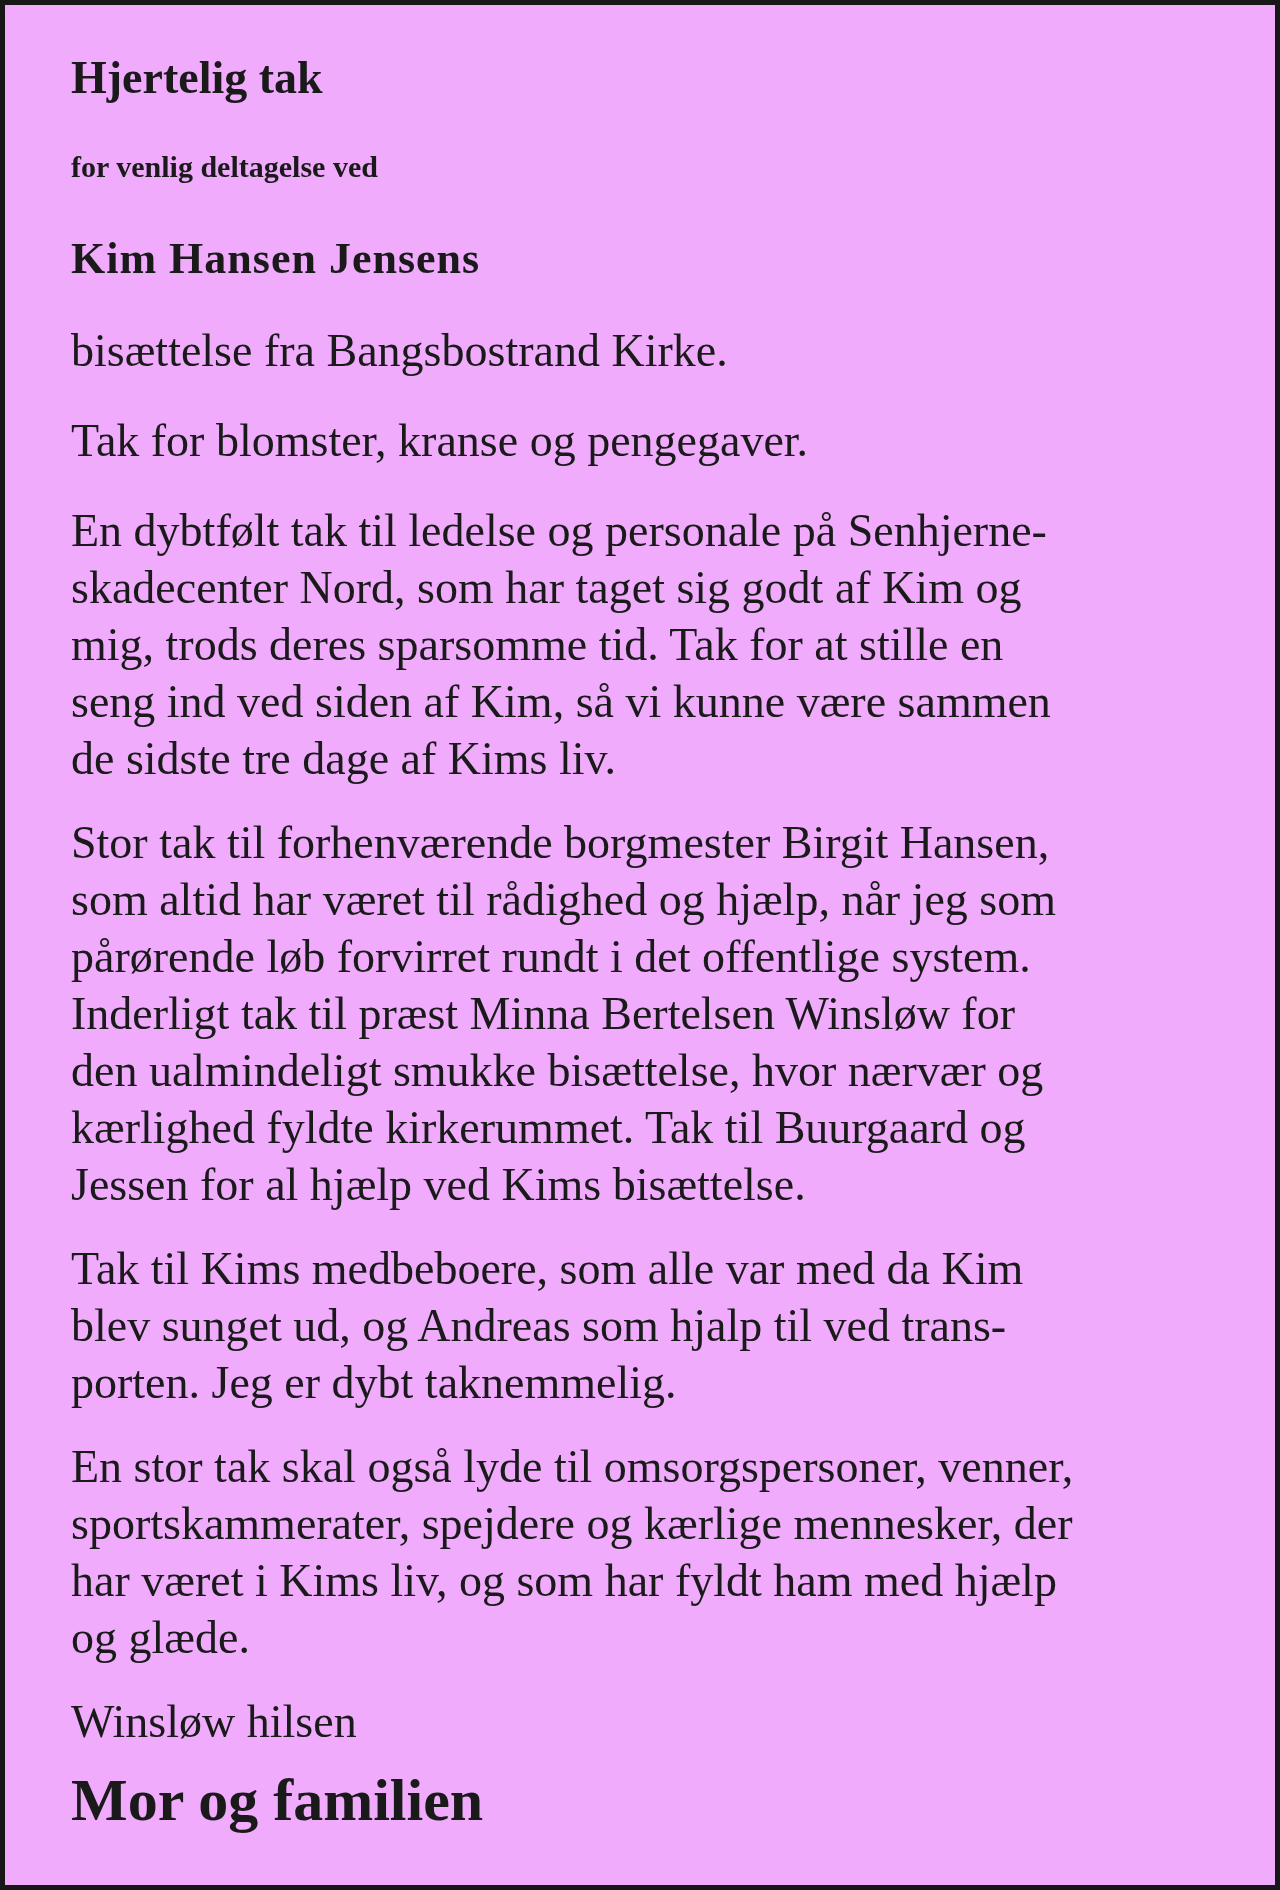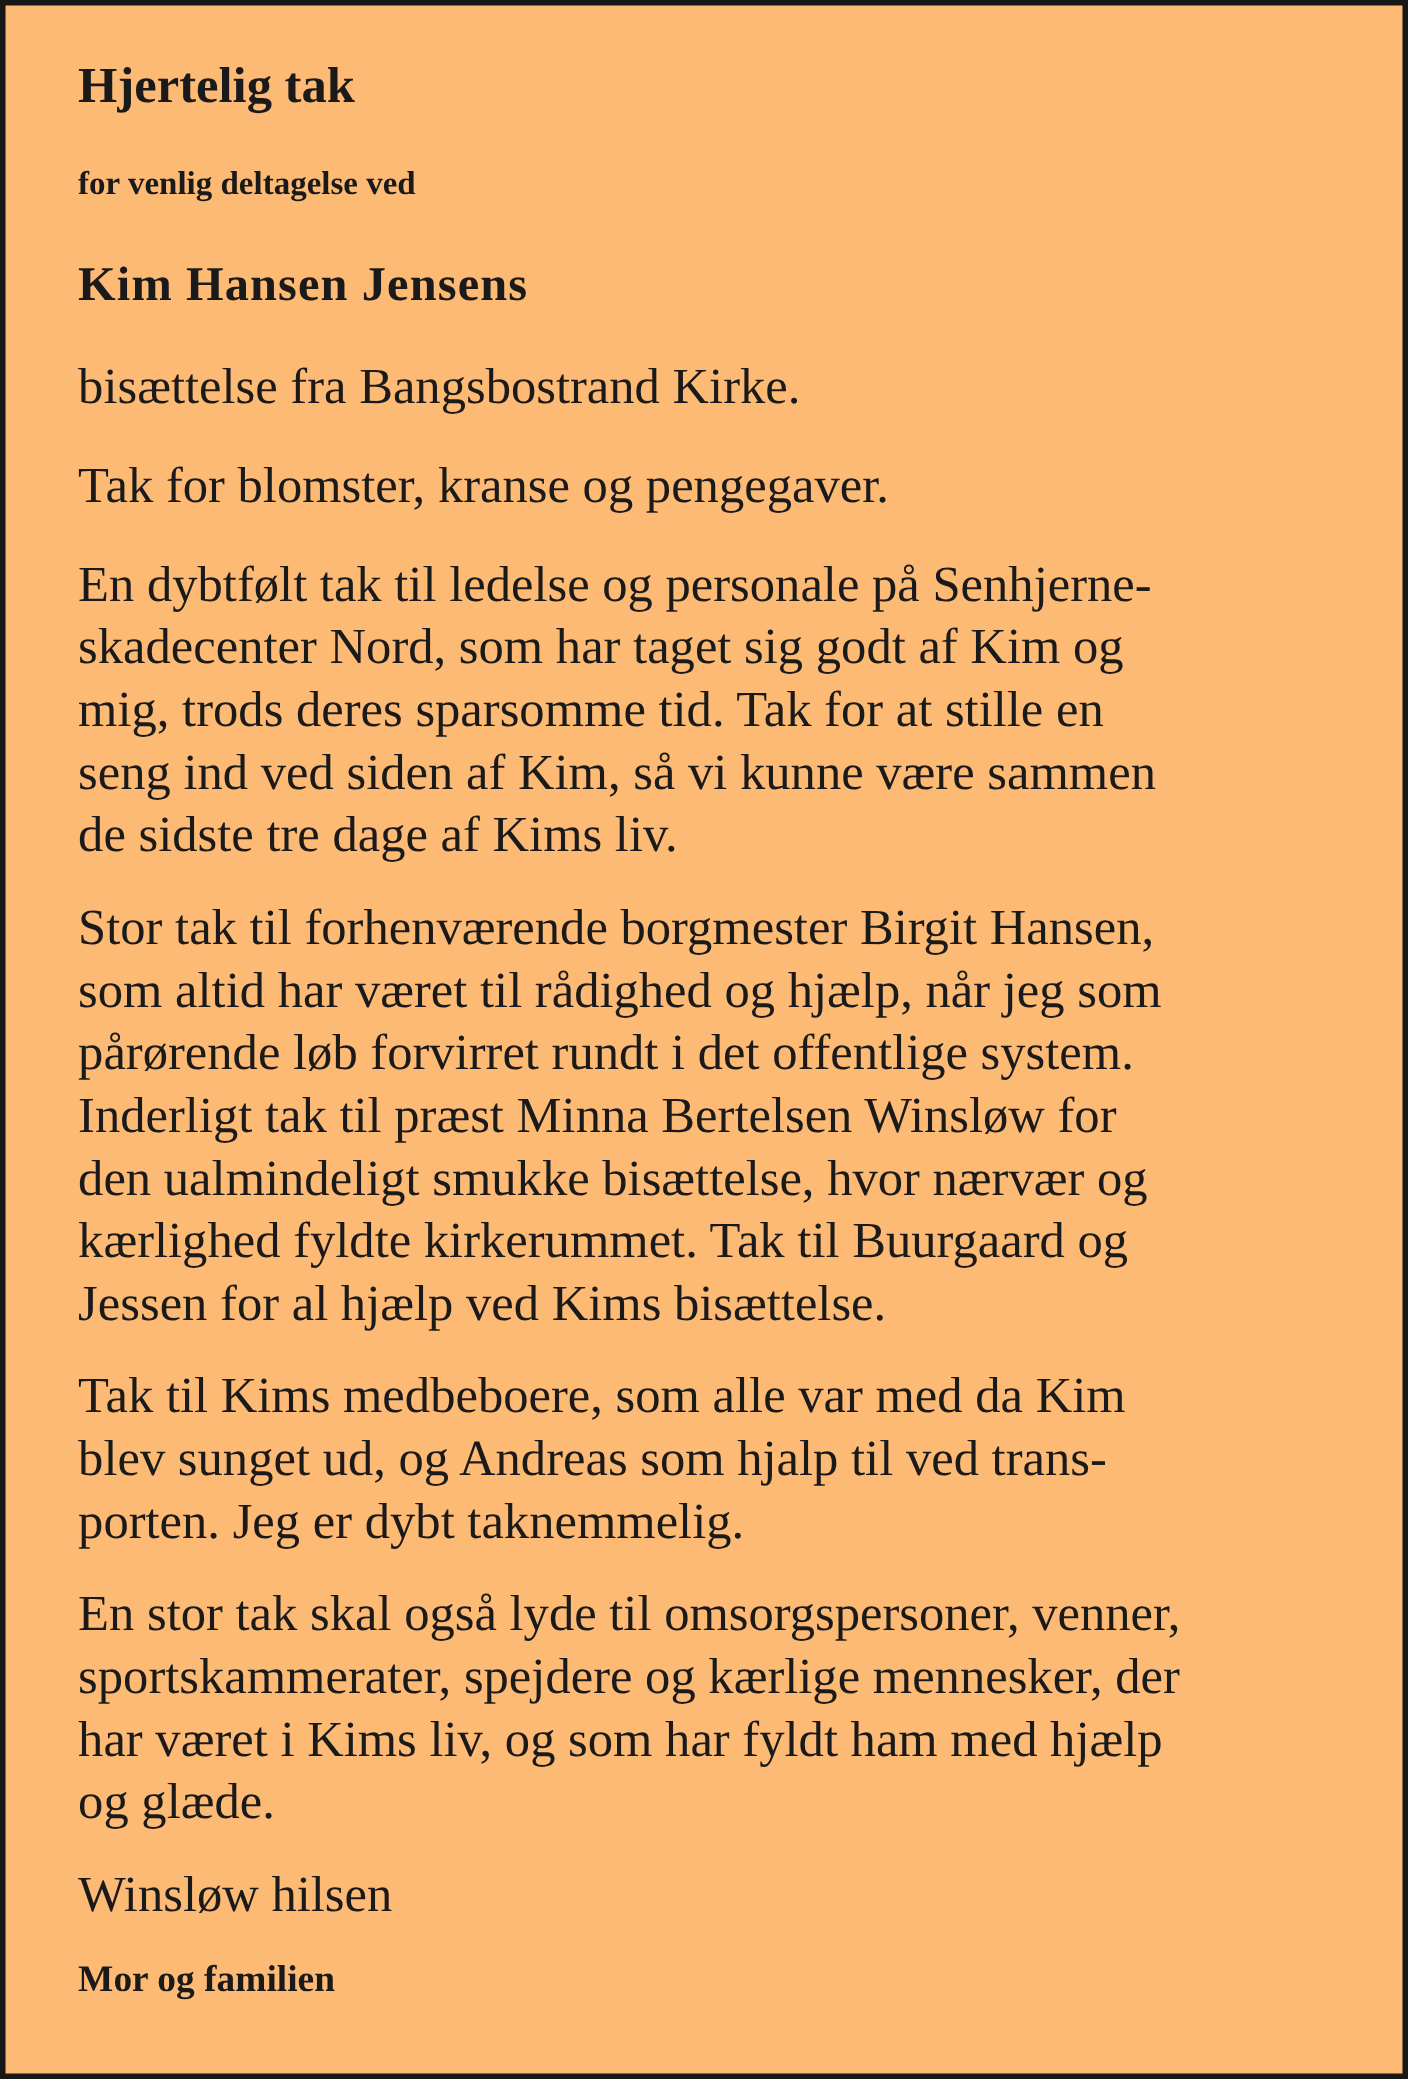--- a/index.html
+++ b/index.html
@@ -5,21 +5,21 @@
   html, body {
     margin: 0;
     padding: 0;
     background: #e9e9e9;
   }
   .page {
     position: relative;
     box-sizing: border-box;
     width: 1280px;
     height: 1890px;
-    background: #fdba74;
+    background: #f0abfc;
     border: 5px solid #171717;
     overflow: hidden;
     font-family: "Liberation Serif", "DejaVu Serif", serif;
     color: #1a1a1a;
   }
   .content {
     box-sizing: border-box;
     padding: 44px 58px 0 66px;
   }
   .title {
@@ -51,21 +51,21 @@
     line-height: 57px;
     margin: 0 0 27px 0;
     white-space: pre-line; 
   }
   .closing {
     font-size: 46px;
     line-height: 57px;
     margin: 10px 0 20px 0;
   }
   .signature {
-    font-size: 34px;
+    font-size: 60px;
     line-height: 60px;
     font-weight: bold;
     margin: 0;
   }
 </style>
 </head>
 <body>
 
 <div class="page">
   <div class="content">

